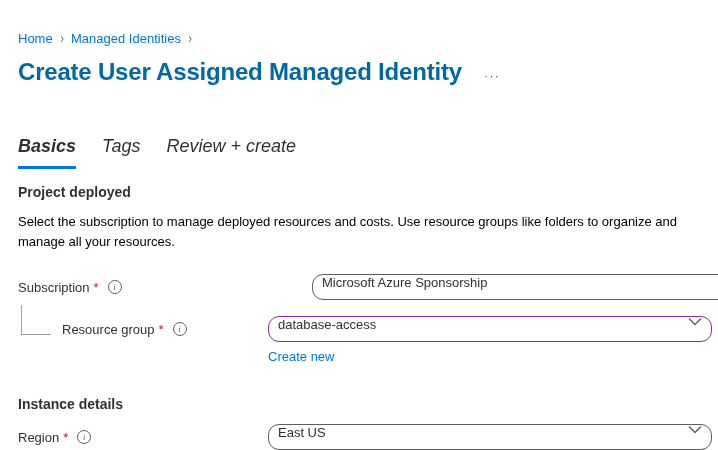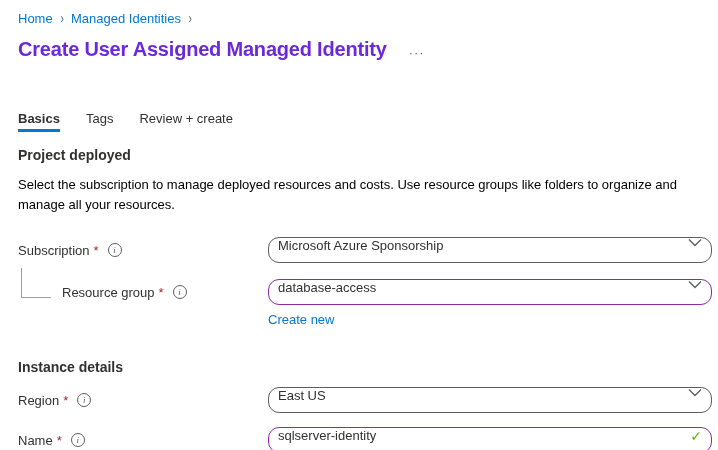--- a/index.html
+++ b/index.html
@@ -1,43 +1,43 @@
 <!DOCTYPE html>
 <html><head>
 <meta charset="utf-8">
 <style>
   * { margin:0; padding:0; box-sizing:border-box; }
   html,body { width:718px; height:450px; background:#fff; overflow:hidden; }
   body { font-family:"Liberation Sans","DejaVu Sans",sans-serif; color:#323130; }
   .page { padding:10px 0 0 18px; width:712px; }
 
   
-  .breadcrumb { display:flex; align-items:center; font-size:13px; height:16px; }
+  .breadcrumb { display:flex; align-items:center; font-size:13px; height:16px;margin-top:20px; }
   .crumb { color:#0078d4; text-decoration:none; cursor:pointer; }
   .crumb-sep { color:#605e5c; font-size:13px; margin:0 7px; transform:scale(0.8,1.1); display:inline-block; }
 
   
   .title-row { display:flex; align-items:center; margin-top:12px; }
-  .page-title { font-size:20px; font-weight:700; color:#6d28d9; letter-spacing:-0.2px; }
+  .page-title { font-size:24px; font-weight:700; color:#0369a1; letter-spacing:-0.2px; }
   .more-btn { color:#605e5c; font-size:13px; letter-spacing:1px; margin-left:22px; margin-top:6px; cursor:pointer; }
 
   
   .tab-bar { display:flex; margin-top:50px; border-bottom:1px solid transparent; }
-  .tab { font-size:13px; color:#323130; padding-bottom:3px; margin-right:26px; cursor:pointer; border-bottom:3px solid transparent; }
+  .tab { font-size:18px; color:#323130; padding-bottom:9px; margin-right:26px; cursor:pointer; border-bottom:3px solid transparent;font-style:italic; }
   .tab.active { font-weight:700; border-bottom-color:#0078d4; }
 
   
   .section-heading { font-size:14px; font-weight:700; color:#323130; }
   .heading-project { margin-top:14px; }
   .heading-instance { margin-top:32px; }
   .section-desc { font-size:13px; line-height:20px; color:#000000; margin-top:12px; max-width:676px; }
 
   
   .form-row { display:flex; align-items:center; }
-  .row-subscription { margin-top:22px; }
+  .row-subscription { margin-top:22px;gap:44px; }
   .row-resource-group { margin-top:16px; }
   .row-region { margin-top:12px; }
   .row-name { margin-top:14px; }
   .label-col { width:250px; flex-shrink:0; display:flex; align-items:center; font-size:13px; position:relative; }
   .label-col.indented { padding-left:44px; }
   .field-col { width:444px; flex-shrink:0; }
   .req { color:#a4262c; margin-left:4px; }
   .info-icon { width:14px; height:14px; border:1px solid #605e5c; border-radius:50%; color:#605e5c;
                font-size:9px; font-style:italic; font-family:"Liberation Serif","DejaVu Serif",serif;
                display:inline-flex; align-items:center; justify-content:center; margin-left:9px; cursor:pointer; }

